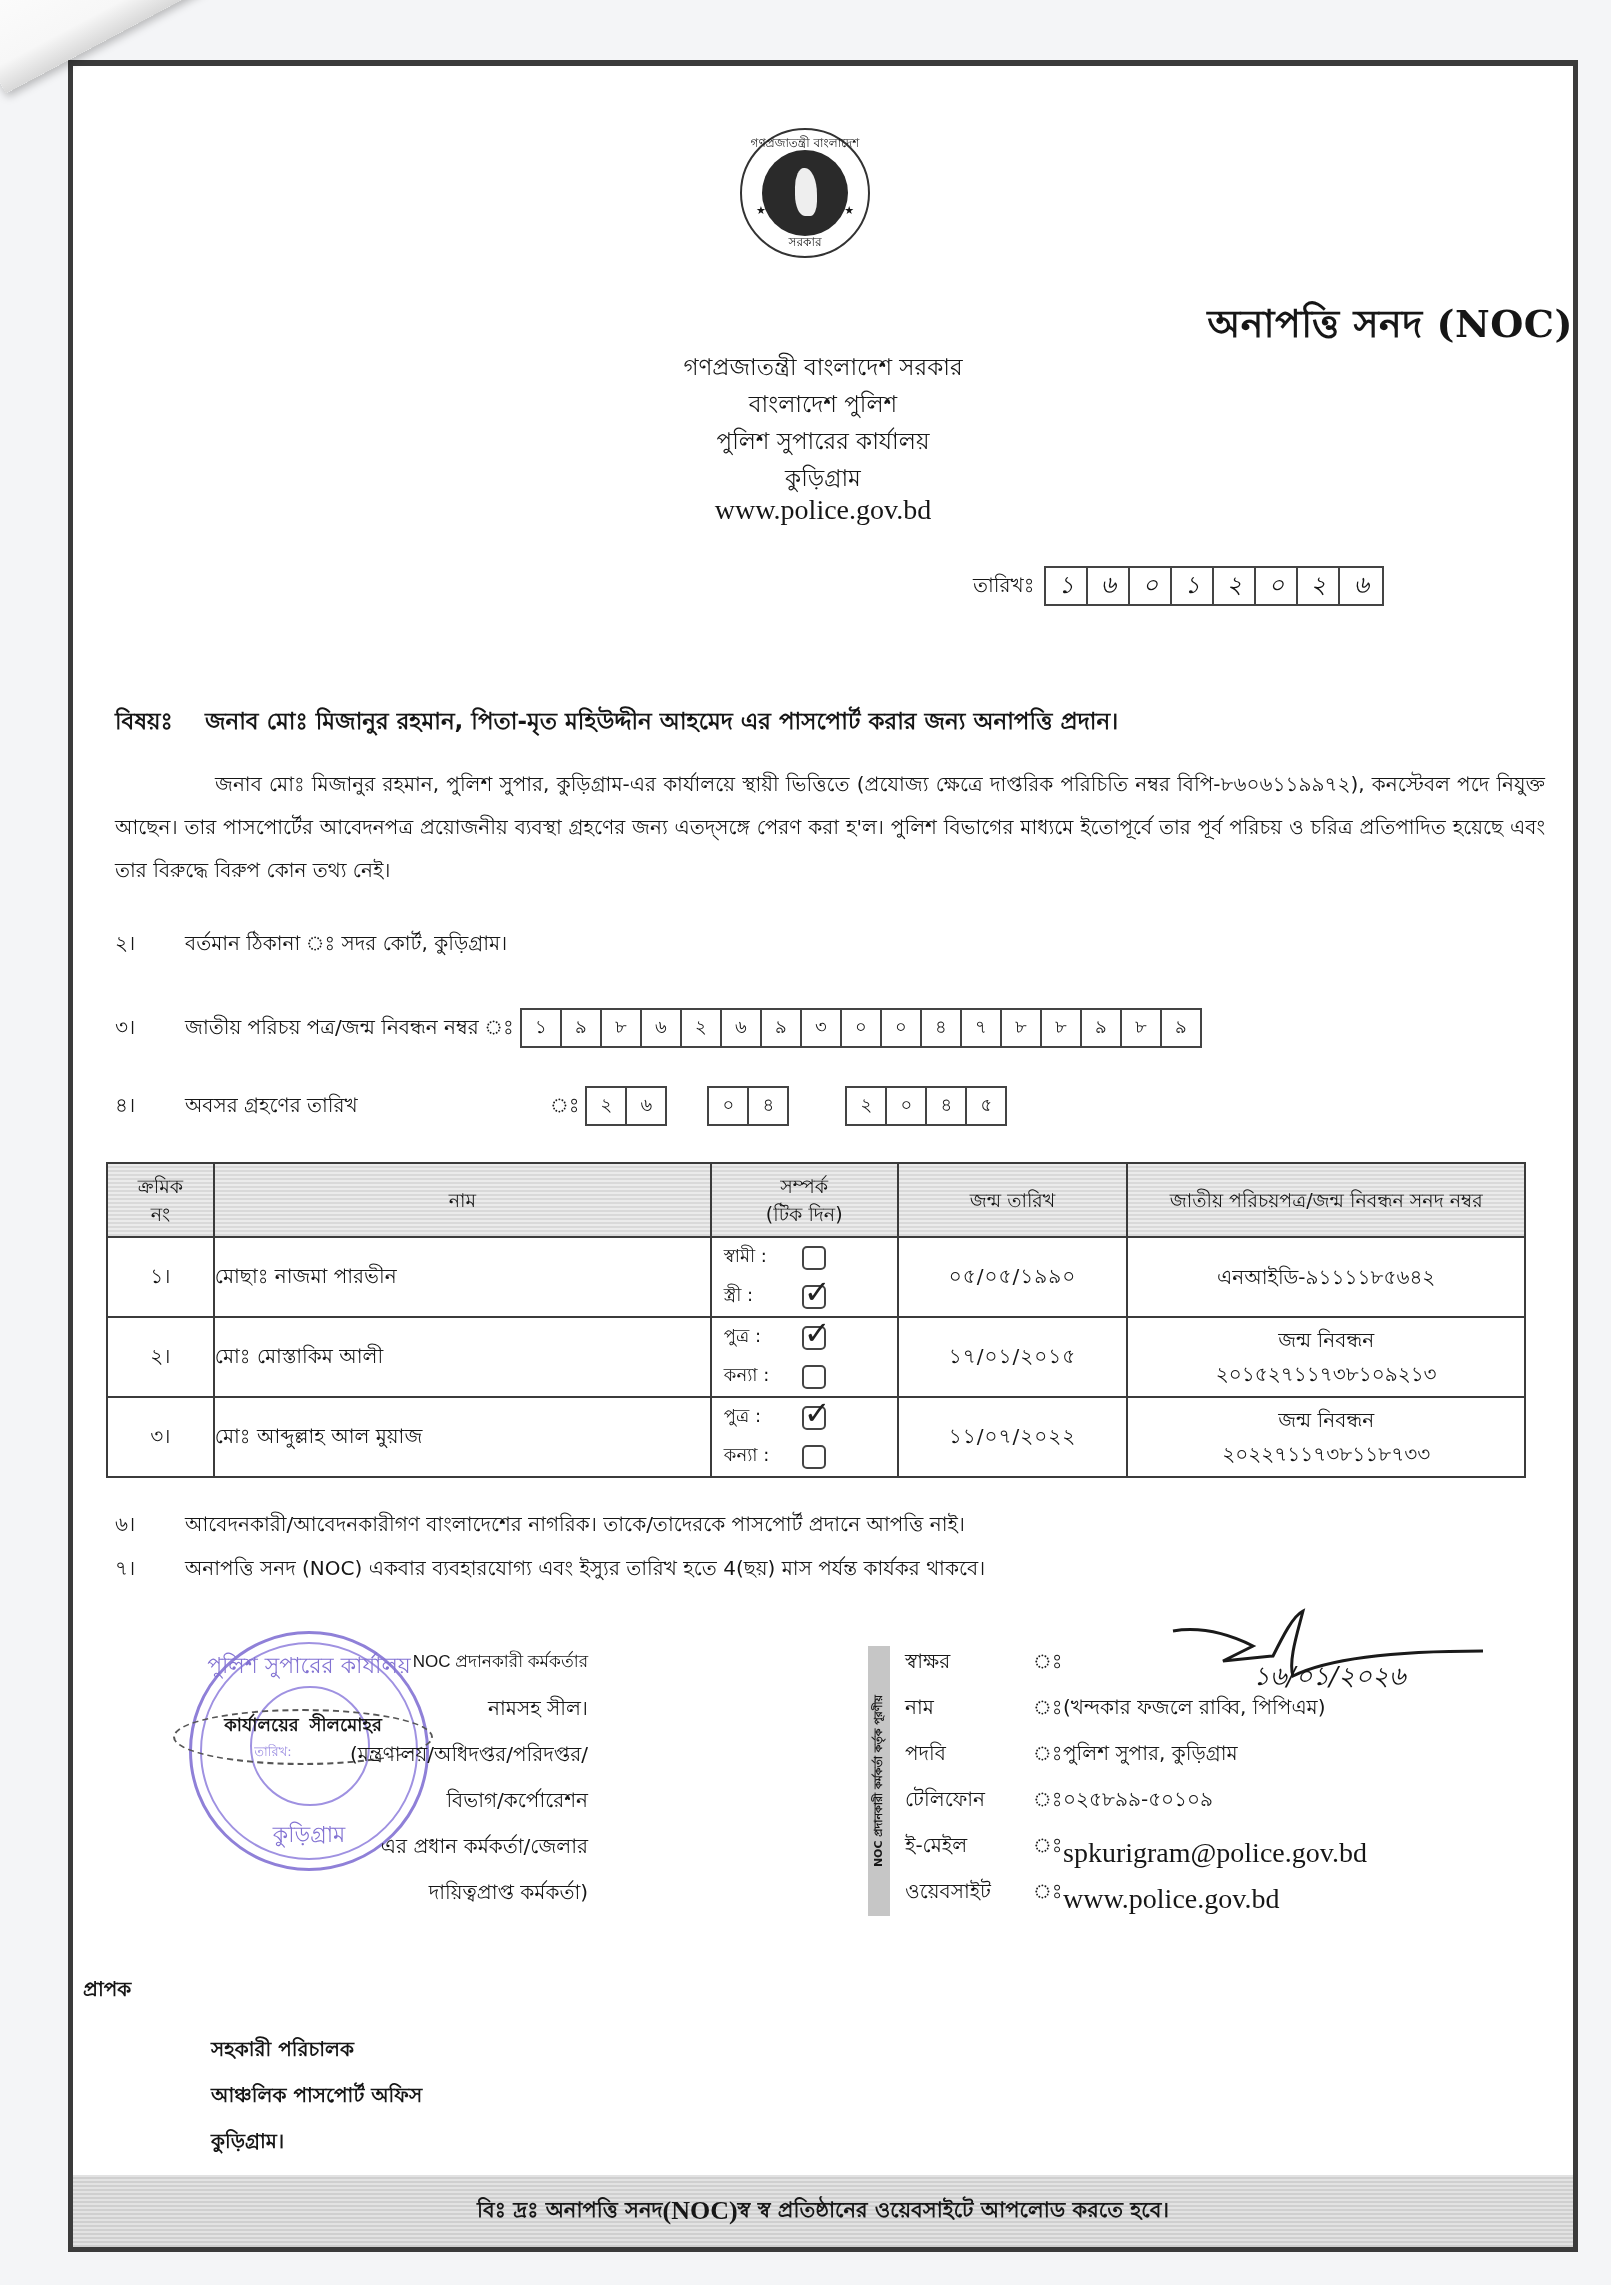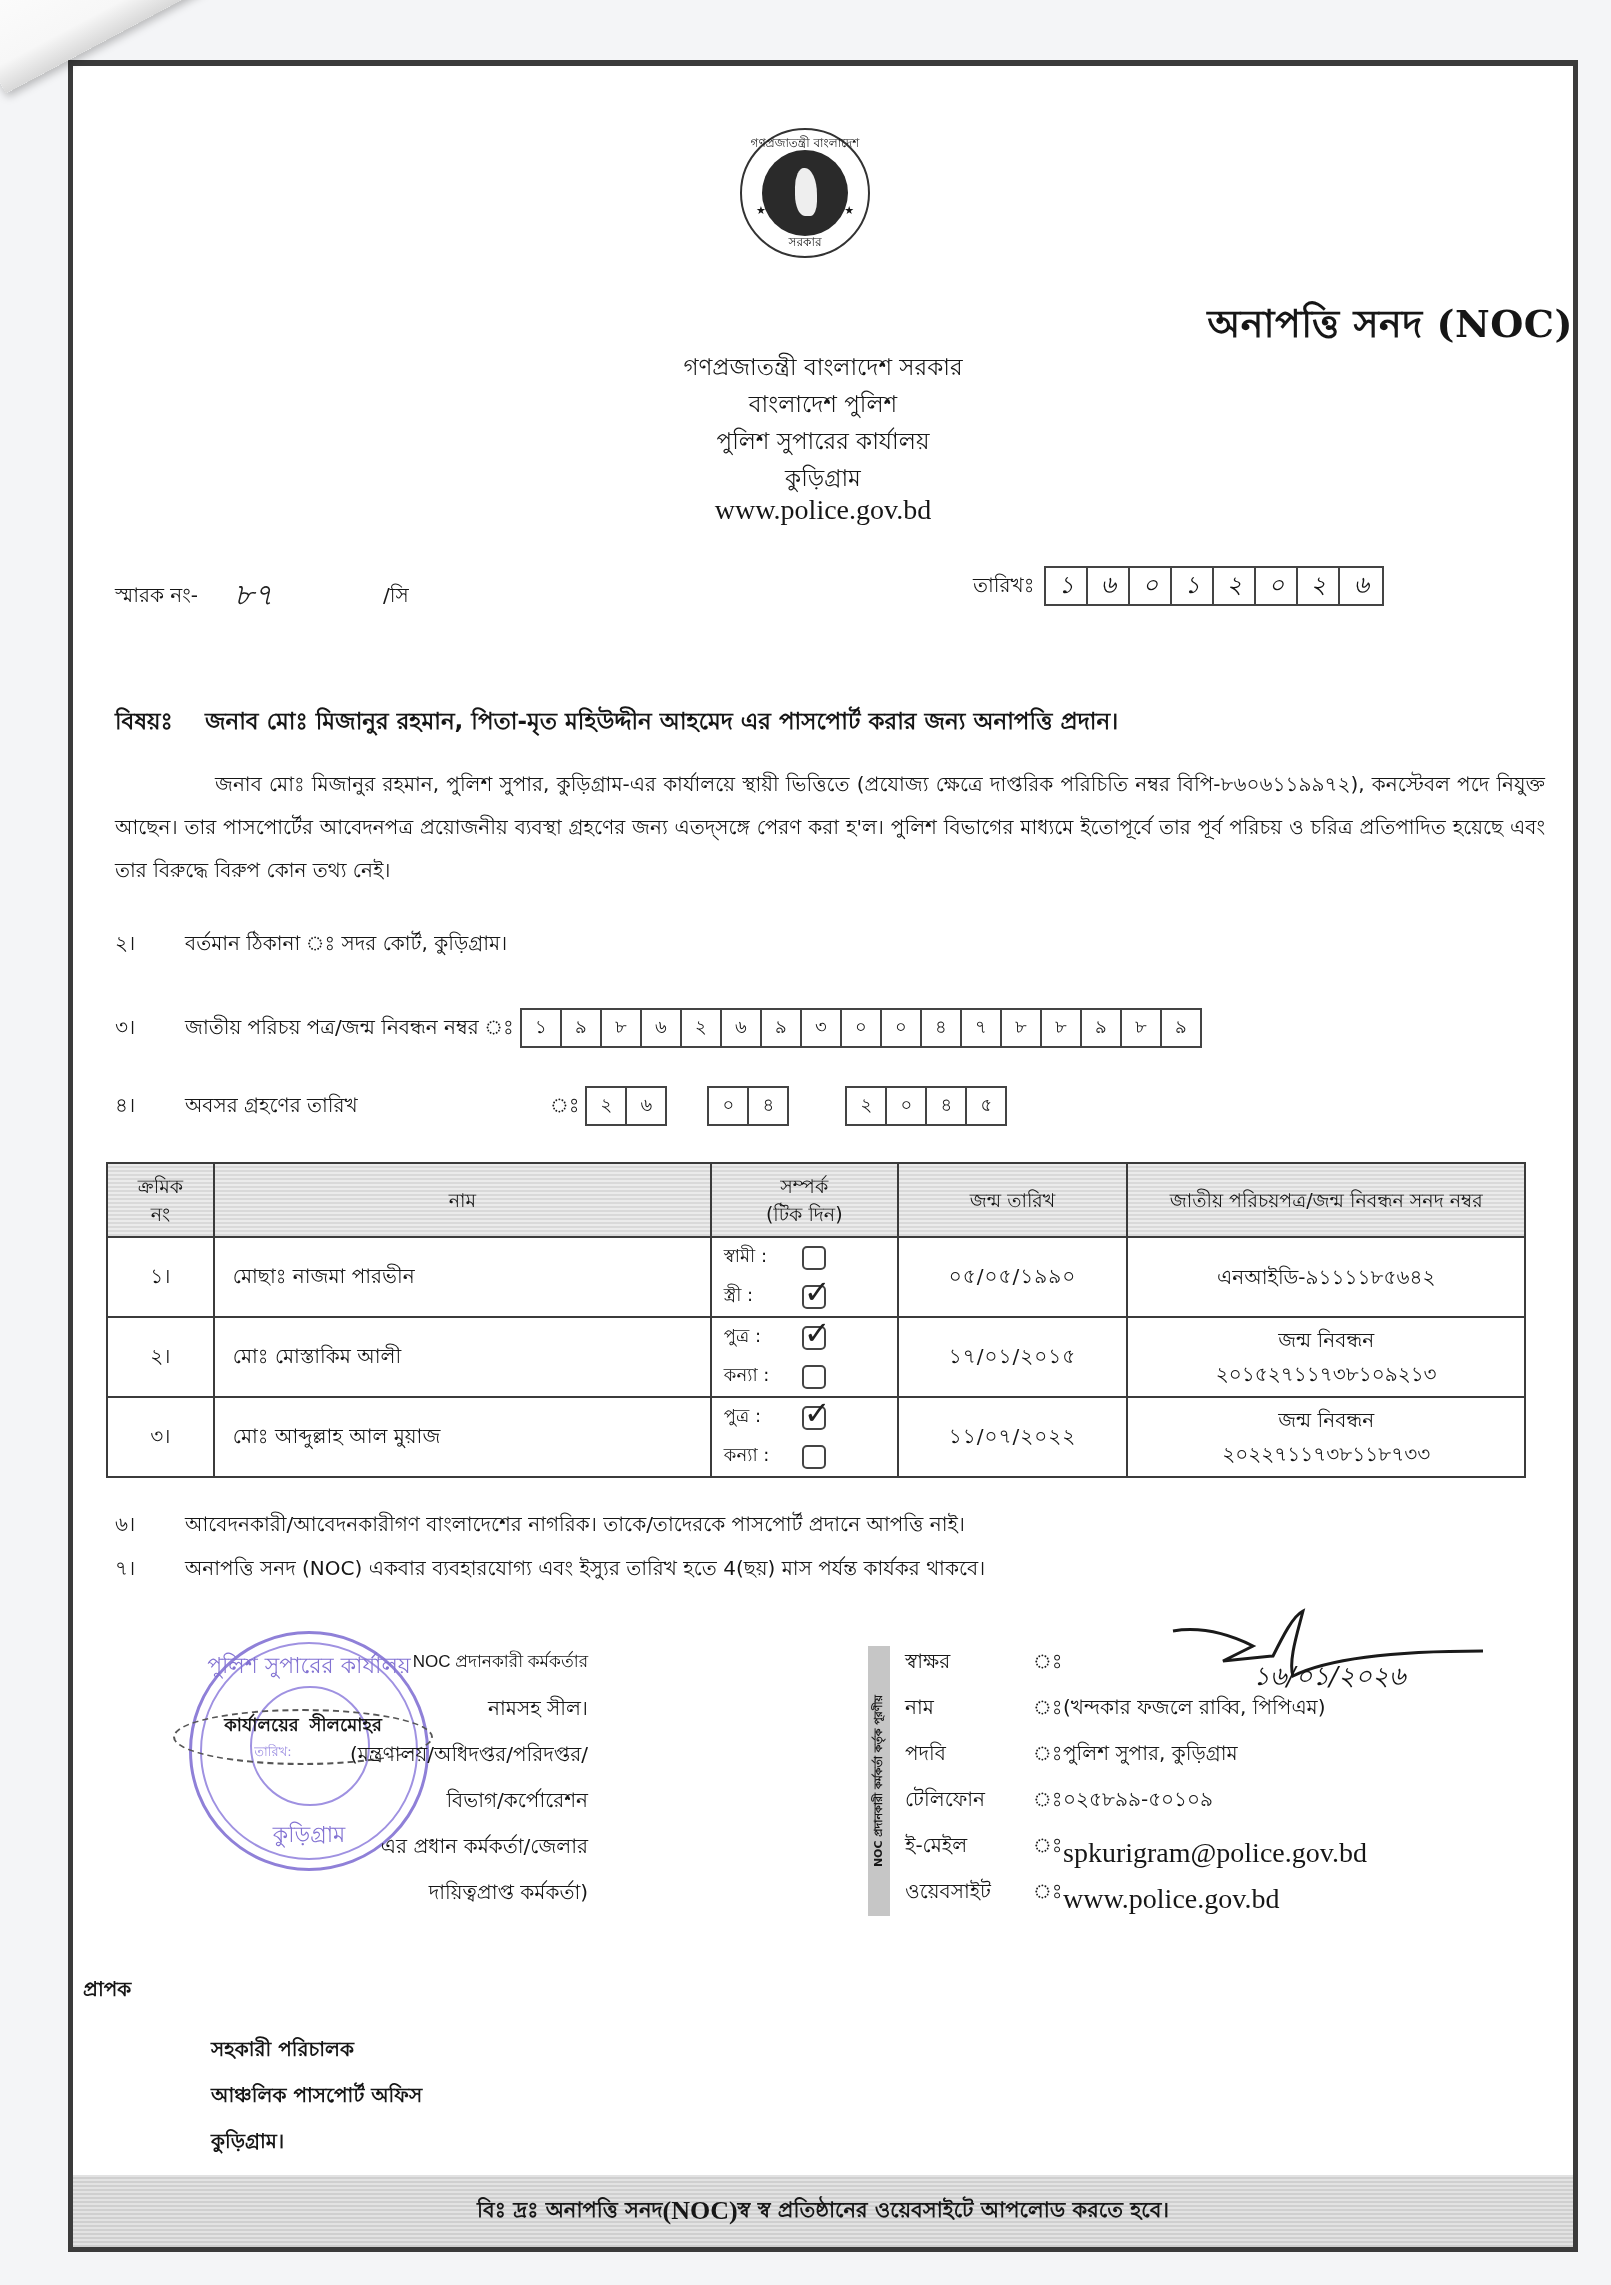--- a/index.html
+++ b/index.html
@@ -45,21 +45,21 @@
 
   .digit-row { display: flex; border: 2px solid #444; border-left: none; }
   .digit-row .d { width: 40px; height: 36px; border-left: 2px solid #444; display: flex; align-items: center; justify-content: center;
                   font-family: "DejaVu Sans", sans-serif; font-size: 18px; }
 
   table.family { position: absolute; left: 33px; top: 1096px; width: 1420px; border-collapse: collapse; font-family: "DejaVu Sans", sans-serif; }
   table.family th, table.family td { border: 2px solid #3b3b3b; }
   table.family th { background: repeating-linear-gradient(0deg,#d9d9d9 0 2px,#ebebeb 2px 4px); font-weight: normal; font-size: 19px; height: 74px; line-height: 28px; }
   table.family td { height: 80px; font-size: 20px; }
   .c-sl { text-align: center; }
-  .c-name { padding-left: 18px; }
+  .c-name { padding-left: 0; }
   .rel { display: flex; flex-direction: column; justify-content: center; padding-left: 12px; gap: 8px; }
   .rel .r { display: flex; align-items: center; font-size: 18px; }
   .rel .rl { width: 60px; }
   .cb { width: 24px; height: 24px; border: 2px solid #444; border-radius: 5px; margin-left: 18px; position: relative; }
   .cb.checked::after { content: "\2713"; position: absolute; left: 0px; top: -14px; font-size: 32px; color: #222; }
   .c-dob { text-align: center; font-size: 22px; letter-spacing: 1px; }
   .c-id { text-align: center; font-size: 21px; line-height: 34px; }
 
   .sig-left { position: absolute; right: 985px; top: 1573px; text-align: right; font-family: "DejaVu Sans", sans-serif; font-size: 20px; line-height: 46px; width: 460px; }
   .sig-left .noc-big { font-family: Liberation Sans, sans-serif; font-size: 17px; }
@@ -112,25 +112,20 @@
     <div class="arc-text" style="bottom:3px;text-align:center;">সরকার</div>
   </div>
 
   <div class="title">অনাপত্তি সনদ (NOC)</div>
   <div class="head-line" style="top:283px;">গণপ্রজাতন্ত্রী বাংলাদেশ সরকার</div>
   <div class="head-line" style="top:320px;">বাংলাদেশ পুলিশ</div>
   <div class="head-line" style="top:357px;">পুলিশ সুপারের কার্যালয়</div>
   <div class="head-line" style="top:394px;">কুড়িগ্রাম</div>
   <div class="url-line" style="top:428px;">www.police.gov.bd</div>
 
-  <div class="abs" style="left:42px; top:505px; display:flex; align-items:center;">
-    <span class="label-sans">স্মারক নং-</span>
-    <span class="hand" style="margin-left:36px;">৮৭</span>
-    <span class="label-sans" style="margin-left:110px;">/সি</span>
-  </div>
 
   <div class="abs" style="left:900px; top:500px; display:flex; align-items:center;">
     <span class="label-sans" style="margin-right:10px;">তারিখঃ</span>
     <div class="date-boxes">
       <div class="bx">১</div>
       <div class="bx">৬</div>
       <div class="bx">০</div>
       <div class="bx">১</div>
       <div class="bx">২</div>
       <div class="bx">০</div>

